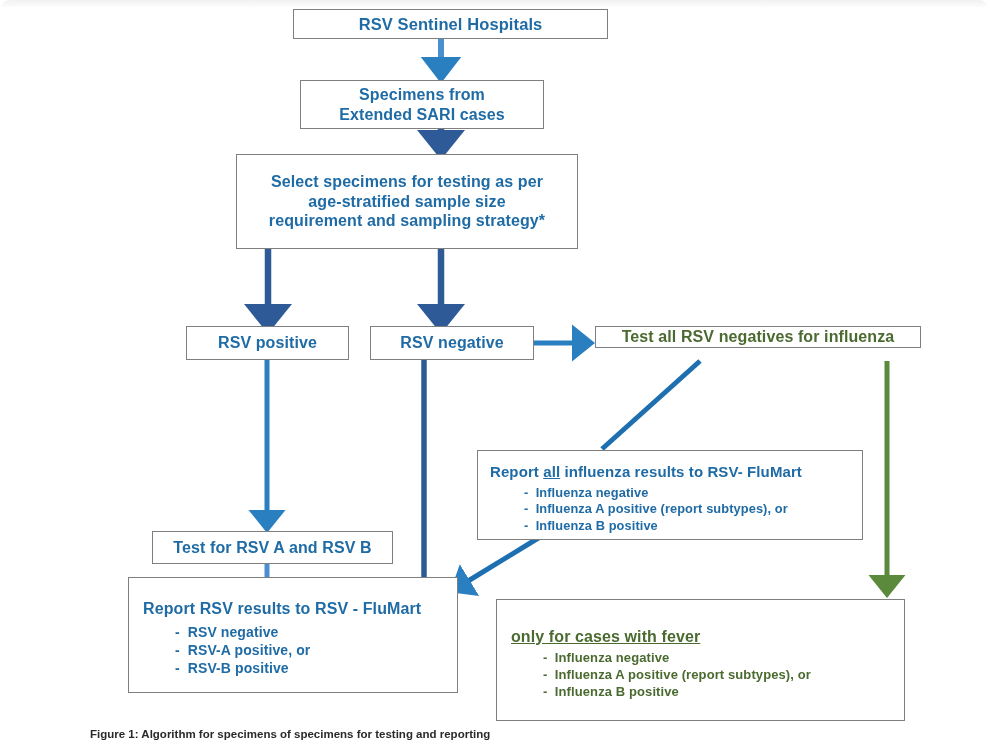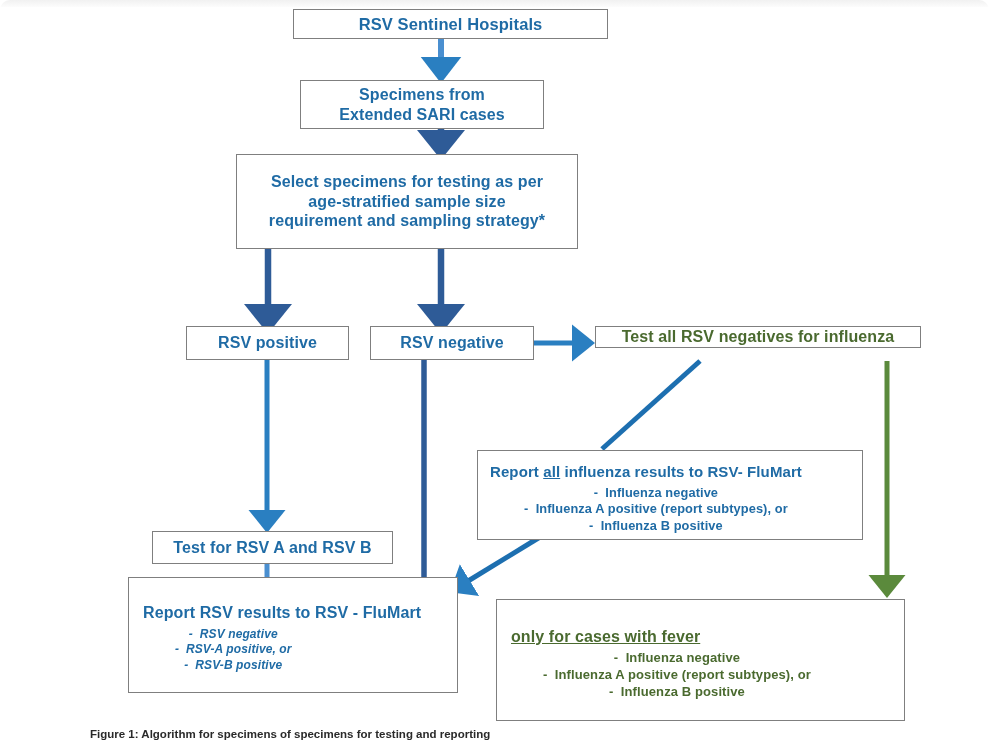--- a/index.html
+++ b/index.html
@@ -48,21 +48,21 @@
   }
   .node.center { align-items: center; text-align: center; }
   .node.left   { align-items: flex-start; text-align: left; }
   .blue  { color: #1f6ba5; }
   .green { color: #4a6a2f; }
   .title-line { line-height: 1.22; }
   .sub-list {
     font-weight: bold;
     line-height: 1.30;
   }
-  .sub-list div { white-space: pre; text-align: center; }
+  .sub-list div { white-space: pre; }
   .u { text-decoration: underline; }
   .caption {
     position: absolute;
     font-family: "Liberation Sans", sans-serif;
     font-weight: bold;
     font-size: 11.5px;
     color: #2a2a2a;
     white-space: nowrap;
   }
 </style>
@@ -149,21 +149,21 @@
       <div>-  Influenza B positive</div>
     </div>
   </div>
 
   <div class="node center blue" style="left:152px; top:531px; width:241px; height:33px; font-size:16px;">
     <div class="title-line">Test for RSV A and RSV B</div>
   </div>
 
   <div class="node left blue" style="left:128px; top:577px; width:330px; height:116px; font-size:16px; padding:7px 0 0 14px;">
     <div class="title-line">Report RSV results to RSV - FluMart</div>
-    <div class="sub-list" style="font-size:12px; padding-left:32px; padding-top:4px;font-style:italic;">
+    <div class="sub-list" style="font-size:14px; padding-left:32px; padding-top:4px;">
       <div>-  RSV negative</div>
       <div>-  RSV-A positive, or</div>
       <div>-  RSV-B positive</div>
     </div>
   </div>
 
   <div class="node left green" style="left:496px; top:599px; width:409px; height:122px; font-size:16px; padding:8px 0 0 14px;">
     <div class="title-line u">only for cases with fever</div>
     <div class="sub-list" style="font-size:13px; padding-left:32px; padding-top:4px;">
       <div>-  Influenza negative</div>

